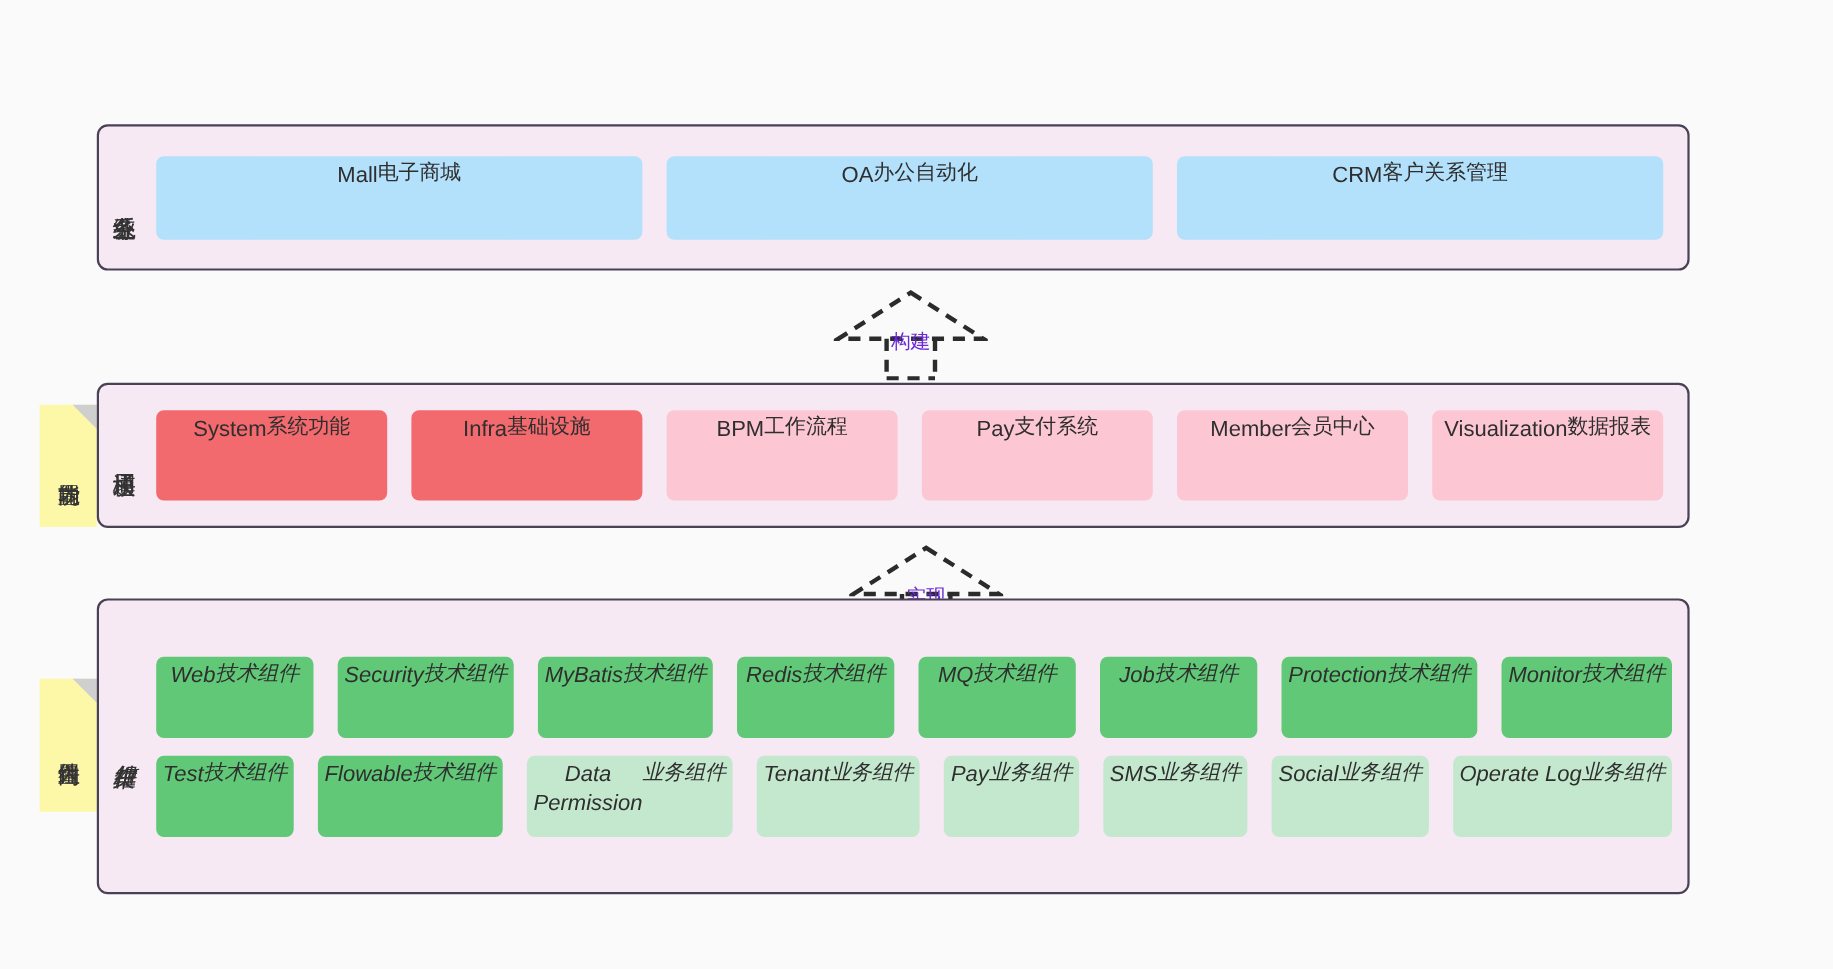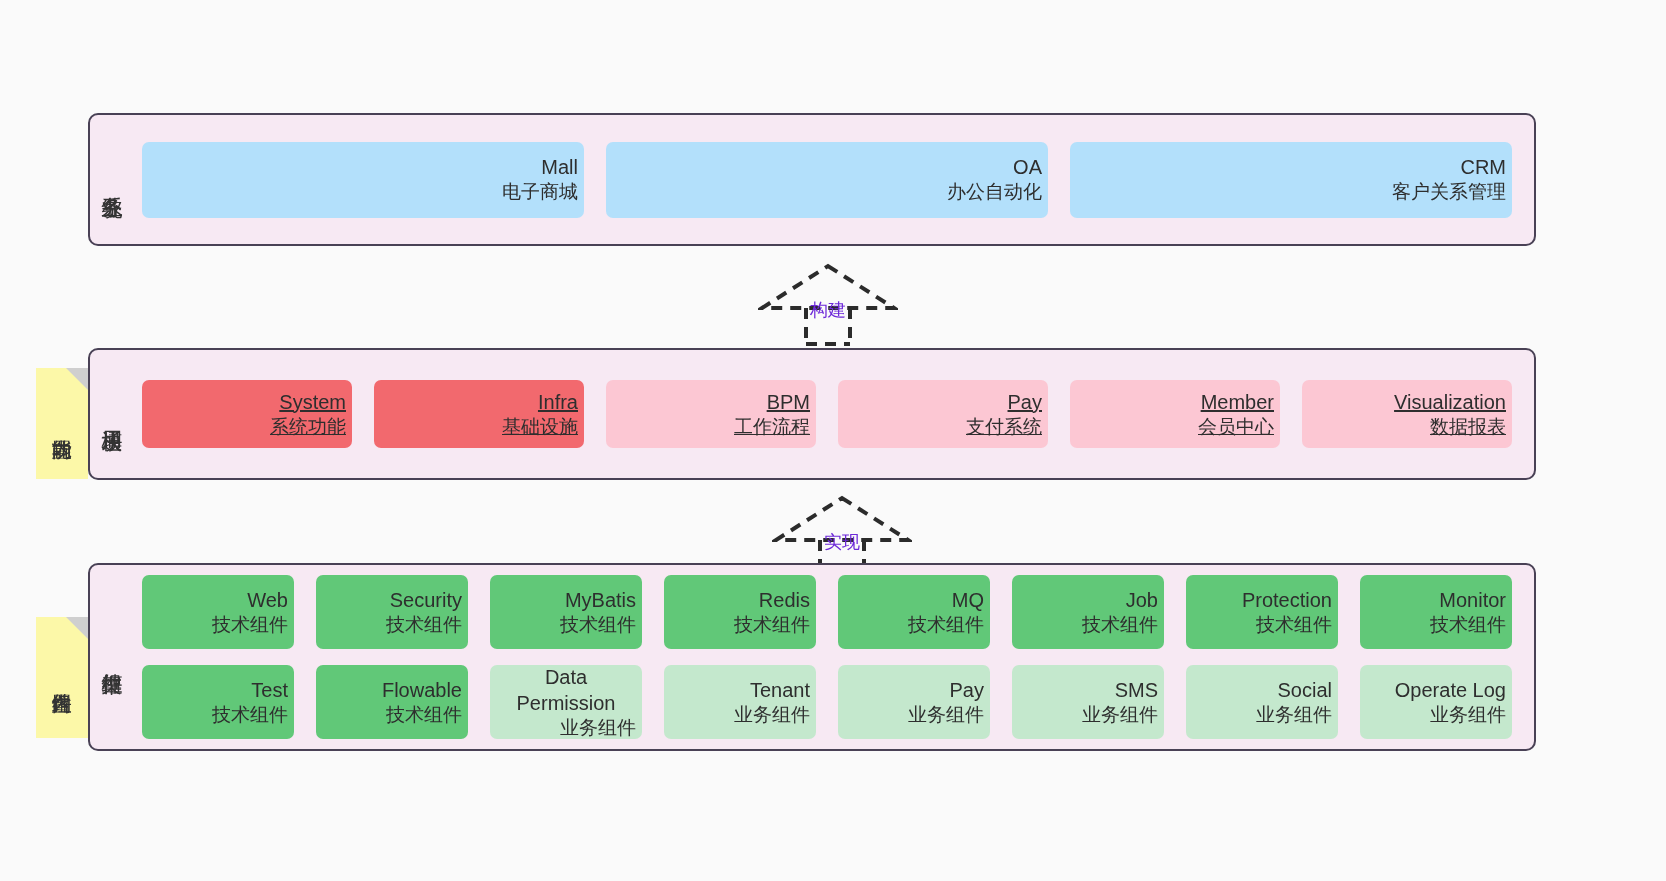--- a/index.html
+++ b/index.html
@@ -68,22 +68,22 @@
     flex-direction: row;
     gap: 22px;
     align-items: stretch;
   }
 
   
   .node {
     flex: 1 1 0;
     border-radius: 7px;
     display: flex;
-    flex-direction: column;
-    align-items: flex-end;
+    flex-direction: row;
+    align-items: flex-start;
     justify-content: center;
     text-align: center;
     box-sizing: border-box;
     padding: 4px 6px;
     line-height: 1.3;
     color: #2e2e2e;
   }
   .node .n-en {
     font-size: 20px;
     white-space: nowrap;
@@ -94,21 +94,21 @@
   }
   .node.wrap .n-en { white-space: normal; }
 
   .node.blue        { background: #b3e0fb; }
   .node.red         { background: #f2696e; }
   .node.pink        { background: #fcc7d3; }
   .node.green-dark  { background: #61c878; }
   .node.green-light { background: #c4e8cd; }
 
   .h-biz  { height: 76px; }
-  .h-mod  { height: 68px; text-decoration: underline; }
+  .h-mod  { height: 82px; }
   .h-comp { height: 74px; }
 
   
   .sticky {
     position: absolute;
     width: 52px;
     background: #fcf8a8;
     box-sizing: border-box;
     display: flex;
     align-items: center;
@@ -241,21 +241,21 @@
       <line x1="48" y1="76" x2="92" y2="76" stroke="#2b2b2b" stroke-width="4" stroke-dasharray="11,8"></line>
     </svg>
     <span class="conn-label" style="left:52px; top:36px;">实现</span>
   </div>
 
   <div class="sticky" style="left:36px; top:617px; height:121px;">
     <span class="fold"></span>
     <span>内置组件</span>
   </div>
 
-  <div class="layer" id="layer-framework" style="left:88px; top:563px; width:1448px; height:188px;">
+  <div class="layer" id="layer-framework" style="left:88px; top:544px; width:1448px; height:269px;font-style:italic;">
     <div class="layer-title">框架组件</div>
     <div class="layer-body">
 
       <div class="row">
         <div class="node green-dark h-comp">
           <span class="n-en">Web</span>
           <span class="n-cn">技术组件</span>
         </div>
         <div class="node green-dark h-comp">
           <span class="n-en">Security</span>

